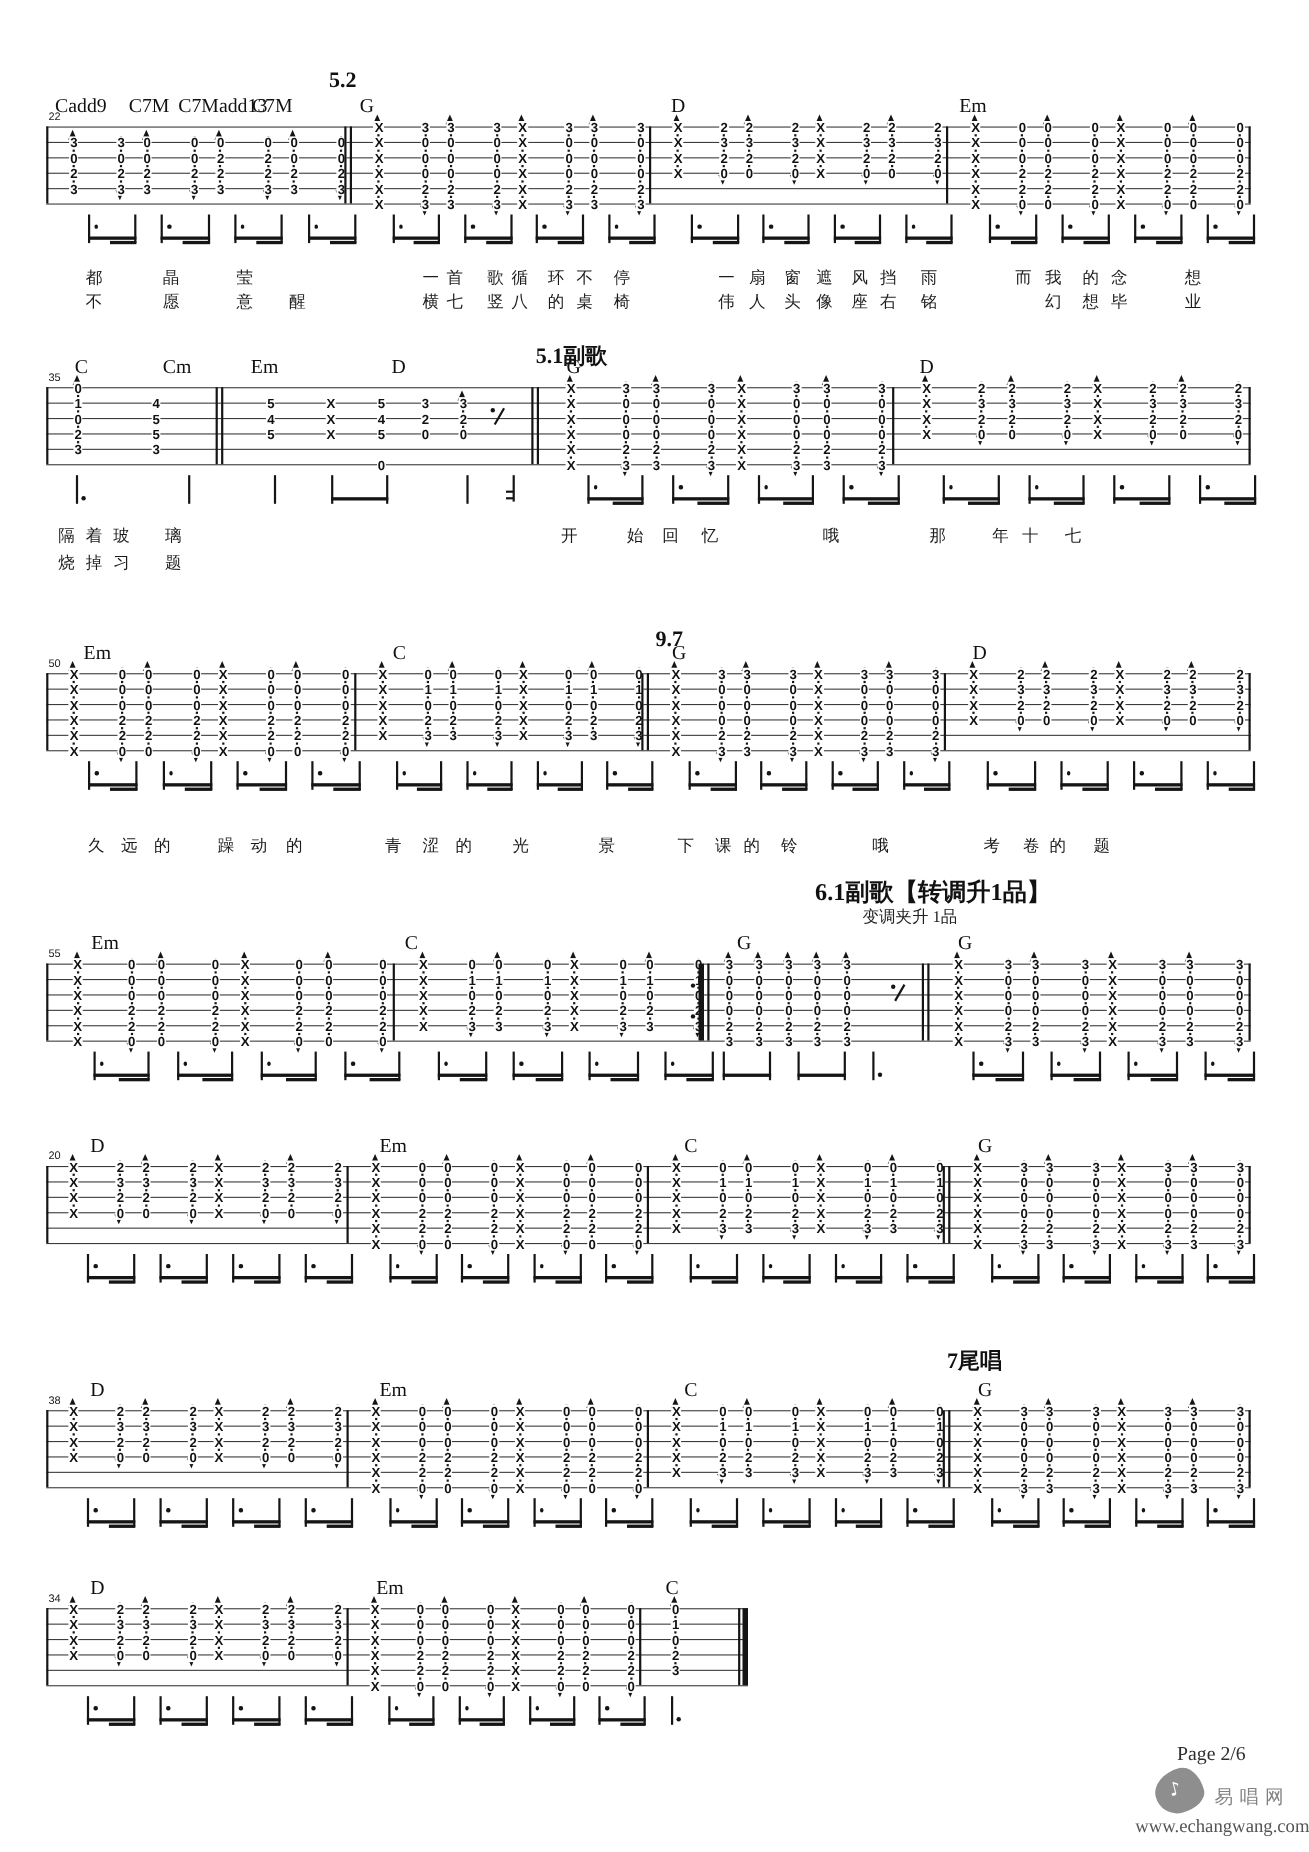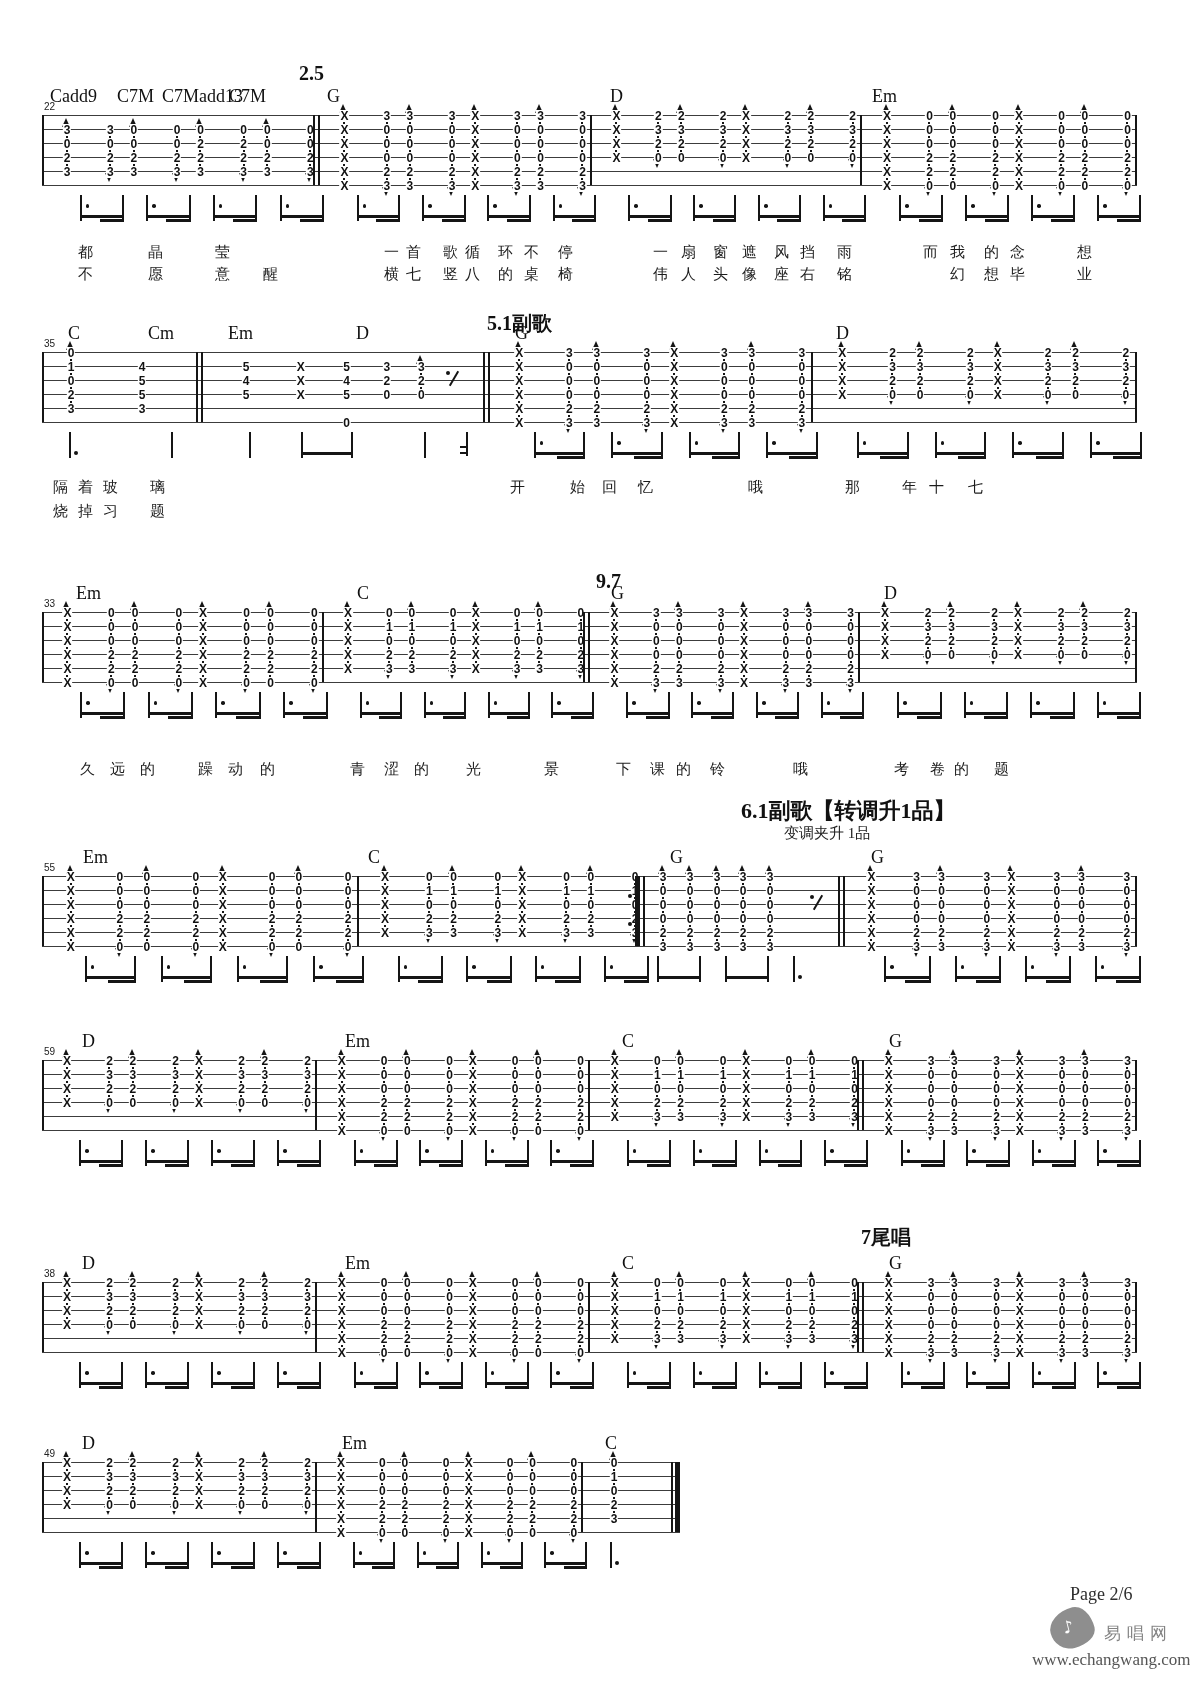--- a/index.html
+++ b/index.html
@@ -41,21 +41,21 @@
   <span class="site-name" style="left:1104px;top:1622px;">易唱网</span>
   <span class="site-url" style="left:1032px;top:1650px;">www.echangwang.com</span>
 <div class="sline" style="left: 42px; top: 115px; width: 1095px; height: 1px;"></div>
     <div class="sline" style="left: 42px; top: 129px; width: 1095px; height: 1px;"></div>
     <div class="sline" style="left: 42px; top: 143px; width: 1095px; height: 1px;"></div>
     <div class="sline" style="left: 42px; top: 157px; width: 1095px; height: 1px;"></div>
     <div class="sline" style="left: 42px; top: 171px; width: 1095px; height: 1px;"></div>
     <div class="sline" style="left: 42px; top: 185px; width: 1095px; height: 1px;"></div>
     <div class="bl" style="left: 42px; top: 115px; width: 2px; height: 70px;"></div>
     <div class="mnum" style="left: 44px; top: 101px;">22</div>
-    <div class="sec" style="left: 299px; top: 62px;">2.5</div>
+    <div class="sec" style="left: 299px; top: 62px;">5.2</div>
     <div class="chord" style="left: 50px; top: 86px;">Cadd9</div>
     <div class="chord" style="left: 117px; top: 86px;">C7M</div>
     <div class="chord" style="left: 162px; top: 86px;">C7Madd13</div>
     <div class="chord" style="left: 229px; top: 86px;">C7M</div>
     <div class="chord" style="left: 327px; top: 86px;">G</div>
     <div class="chord" style="left: 610px; top: 86px;">D</div>
     <div class="chord" style="left: 872px; top: 86px;">Em</div>
     <div class="stem" style="left: 66.02px; top: 126px; width: 2px; height: 50px;"></div>
     <div class="tri-u" style="left: 62.02px; top: 118px;"></div>
     <div class="fret" style="left: 67.02px; top: 130px;">3</div>
@@ -641,21 +641,21 @@
     <div class="lyr" style="left: 78px; top: 502px;">掉</div>
     <div class="lyr" style="left: 103px; top: 502px;">习</div>
     <div class="lyr" style="left: 150px; top: 502px;">题</div>
     <div class="sline" style="left: 42px; top: 612px; width: 1095px; height: 1px;"></div>
     <div class="sline" style="left: 42px; top: 626px; width: 1095px; height: 1px;"></div>
     <div class="sline" style="left: 42px; top: 640px; width: 1095px; height: 1px;"></div>
     <div class="sline" style="left: 42px; top: 654px; width: 1095px; height: 1px;"></div>
     <div class="sline" style="left: 42px; top: 668px; width: 1095px; height: 1px;"></div>
     <div class="sline" style="left: 42px; top: 682px; width: 1095px; height: 1px;"></div>
     <div class="bl" style="left: 42px; top: 612px; width: 2px; height: 70px;"></div>
-    <div class="mnum" style="left: 44px; top: 598px;">33</div>
+    <div class="mnum" style="left: 44px; top: 598px;">50</div>
     <div class="sec" style="left: 596px; top: 570px;">9.7</div>
     <div class="chord" style="left: 76px; top: 583px;">Em</div>
     <div class="chord" style="left: 357px; top: 583px;">C</div>
     <div class="chord" style="left: 611px; top: 583px;">G</div>
     <div class="chord" style="left: 884px; top: 583px;">D</div>
     <div class="stem" style="left: 66.38px; top: 609px; width: 2px; height: 78px;"></div>
     <div class="tri-u" style="left: 62.38px; top: 601px;"></div>
     <div class="fret" style="left: 67.38px; top: 613px;">X</div>
     <div class="fret" style="left: 67.38px; top: 627px;">X</div>
     <div class="fret" style="left: 67.38px; top: 641px;">X</div>
@@ -1307,21 +1307,21 @@
     <div class="bl" style="left: 1115.68px; top: 980px; width: 25.696px; height: 2.5px;"></div>
     <div class="dot" style="left: 1100.66px; top: 965px; width: 3.5px; height: 3.5px;"></div>
     <div class="bl" style="left: 1135px; top: 876px; width: 2px; height: 70px;"></div>
     <div class="sline" style="left: 42px; top: 1060px; width: 1095px; height: 1px;"></div>
     <div class="sline" style="left: 42px; top: 1074px; width: 1095px; height: 1px;"></div>
     <div class="sline" style="left: 42px; top: 1088px; width: 1095px; height: 1px;"></div>
     <div class="sline" style="left: 42px; top: 1102px; width: 1095px; height: 1px;"></div>
     <div class="sline" style="left: 42px; top: 1116px; width: 1095px; height: 1px;"></div>
     <div class="sline" style="left: 42px; top: 1130px; width: 1095px; height: 1px;"></div>
     <div class="bl" style="left: 42px; top: 1060px; width: 2px; height: 70px;"></div>
-    <div class="mnum" style="left: 44px; top: 1046px;">59</div>
+    <div class="mnum" style="left: 44px; top: 1046px;">20</div>
     <div class="chord" style="left: 82px; top: 1031px;">D</div>
     <div class="chord" style="left: 345px; top: 1031px;">Em</div>
     <div class="chord" style="left: 622px; top: 1031px;">C</div>
     <div class="chord" style="left: 889px; top: 1031px;">G</div>
     <div class="stem" style="left: 65.75px; top: 1057px; width: 2px; height: 50px;"></div>
     <div class="tri-u" style="left: 61.75px; top: 1049px;"></div>
     <div class="fret" style="left: 66.75px; top: 1061px;">X</div>
     <div class="fret" style="left: 66.75px; top: 1075px;">X</div>
     <div class="fret" style="left: 66.75px; top: 1089px;">X</div>
     <div class="fret" style="left: 66.75px; top: 1103px;">X</div>
@@ -1966,21 +1966,21 @@
     <div class="bl" style="left: 1117.07px; top: 1386px; width: 24.024px; height: 2.5px;"></div>
     <div class="dot" style="left: 1103.41px; top: 1371px; width: 3.5px; height: 3.5px;"></div>
     <div class="bl" style="left: 1135px; top: 1282px; width: 2px; height: 70px;"></div>
     <div class="sline" style="left: 42px; top: 1462px; width: 638px; height: 1px;"></div>
     <div class="sline" style="left: 42px; top: 1476px; width: 638px; height: 1px;"></div>
     <div class="sline" style="left: 42px; top: 1490px; width: 638px; height: 1px;"></div>
     <div class="sline" style="left: 42px; top: 1504px; width: 638px; height: 1px;"></div>
     <div class="sline" style="left: 42px; top: 1518px; width: 638px; height: 1px;"></div>
     <div class="sline" style="left: 42px; top: 1532px; width: 638px; height: 1px;"></div>
     <div class="bl" style="left: 42px; top: 1462px; width: 2px; height: 70px;"></div>
-    <div class="mnum" style="left: 44px; top: 1448px;">49</div>
+    <div class="mnum" style="left: 44px; top: 1448px;">34</div>
     <div class="chord" style="left: 82px; top: 1433px;">D</div>
     <div class="chord" style="left: 342px; top: 1433px;">Em</div>
     <div class="chord" style="left: 605px; top: 1433px;">C</div>
     <div class="stem" style="left: 65.75px; top: 1459px; width: 2px; height: 50px;"></div>
     <div class="tri-u" style="left: 61.75px; top: 1451px;"></div>
     <div class="fret" style="left: 66.75px; top: 1463px;">X</div>
     <div class="fret" style="left: 66.75px; top: 1477px;">X</div>
     <div class="fret" style="left: 66.75px; top: 1491px;">X</div>
     <div class="fret" style="left: 66.75px; top: 1505px;">X</div>
     <div class="stem" style="left: 108.375px; top: 1457px; width: 2px; height: 50px;"></div>

